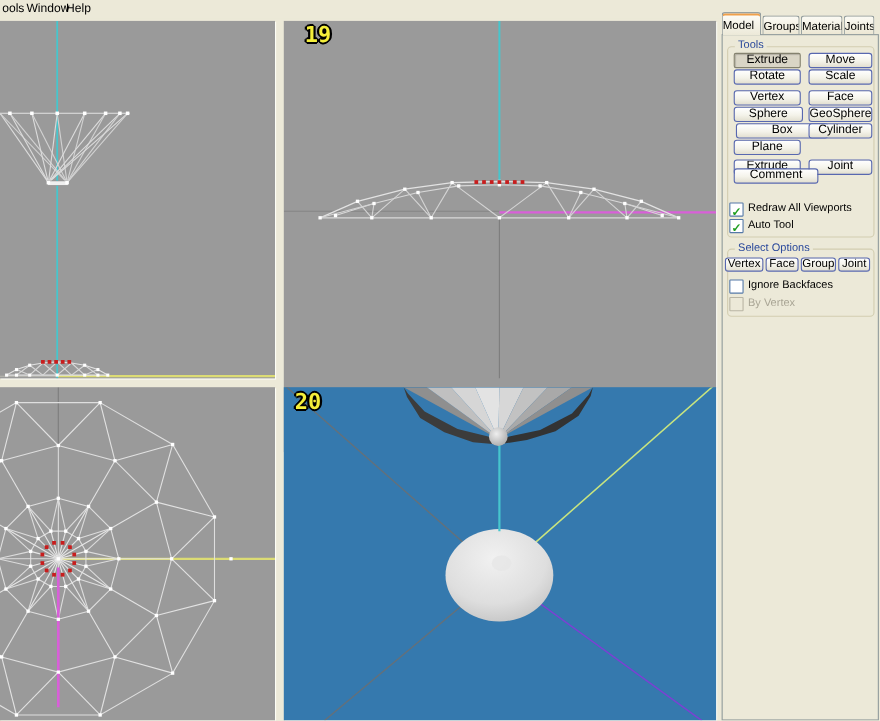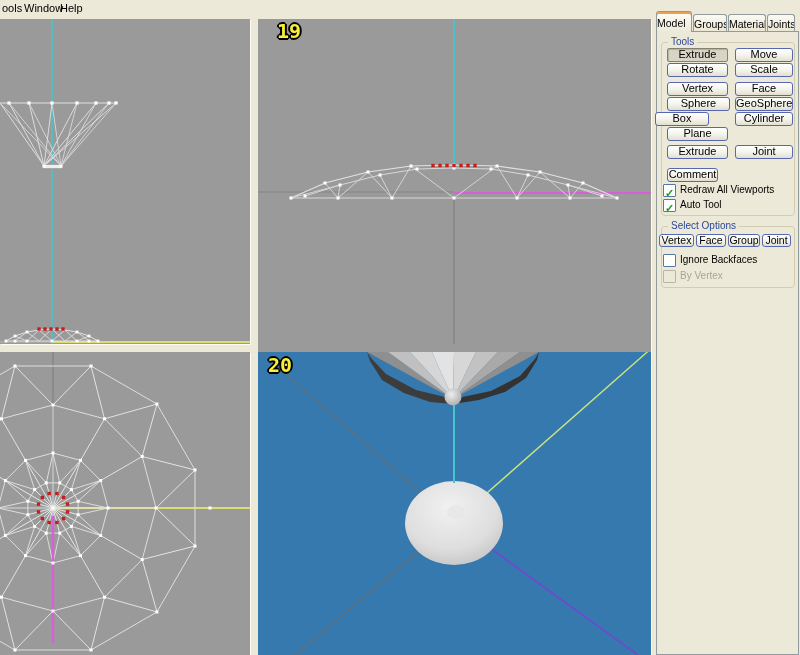--- a/index.html
+++ b/index.html
@@ -411,26 +411,26 @@
   <span class="groupbox-label">Tools</span>
 </div>
 <div class="xpbtn pressed" style="left:667px;top:48px;width:61px">Extrude</div>
 <div class="xpbtn" style="left:735px;top:48px;width:58px">Move</div>
 <div class="xpbtn" style="left:667px;top:63px;width:61px">Rotate</div>
 <div class="xpbtn" style="left:735px;top:63px;width:58px">Scale</div>
 <div class="xpbtn" style="left:667px;top:82px;width:61px">Vertex</div>
 <div class="xpbtn" style="left:735px;top:82px;width:58px">Face</div>
 <div class="xpbtn" style="left:667px;top:97px;width:63px">Sphere</div>
 <div class="xpbtn" style="left:735px;top:97px;width:58px">GeoSphere</div>
-<div class="xpbtn" style="left:655px;top:112px;width:54px">Box</div>
+<div class="xpbtn" style="left:669px;top:112px;width:84px">Box</div>
 <div class="xpbtn" style="left:735px;top:112px;width:58px">Cylinder</div>
 <div class="xpbtn" style="left:667px;top:127px;width:61px">Plane</div>
 <div class="xpbtn" style="left:667px;top:145px;width:61px">Extrude</div>
 <div class="xpbtn" style="left:735px;top:145px;width:58px">Joint</div>
-<div class="xpbtn" style="left:667px;top:168px;width:51px">Comment</div>
+<div class="xpbtn" style="left:667px;top:153px;width:77px">Comment</div>
 
 <div class="chk" style="left:663px;top:184px">
   <span class="chkbox"><span class="tick">✓</span></span>
   <span class="chklabel">Redraw All Viewports</span>
 </div>
 <div class="chk" style="left:663px;top:199px">
   <span class="chkbox"><span class="tick">✓</span></span>
   <span class="chklabel">Auto Tool</span>
 </div>
 

